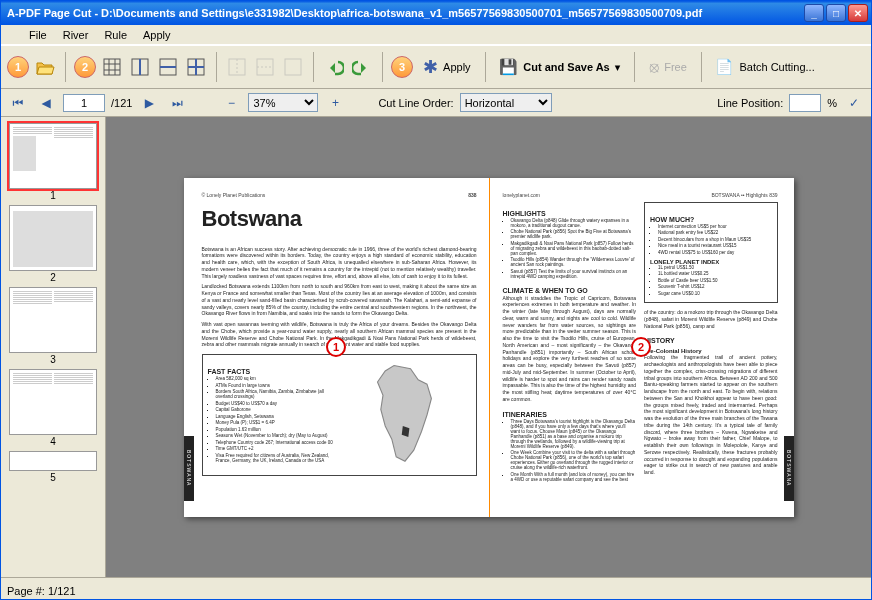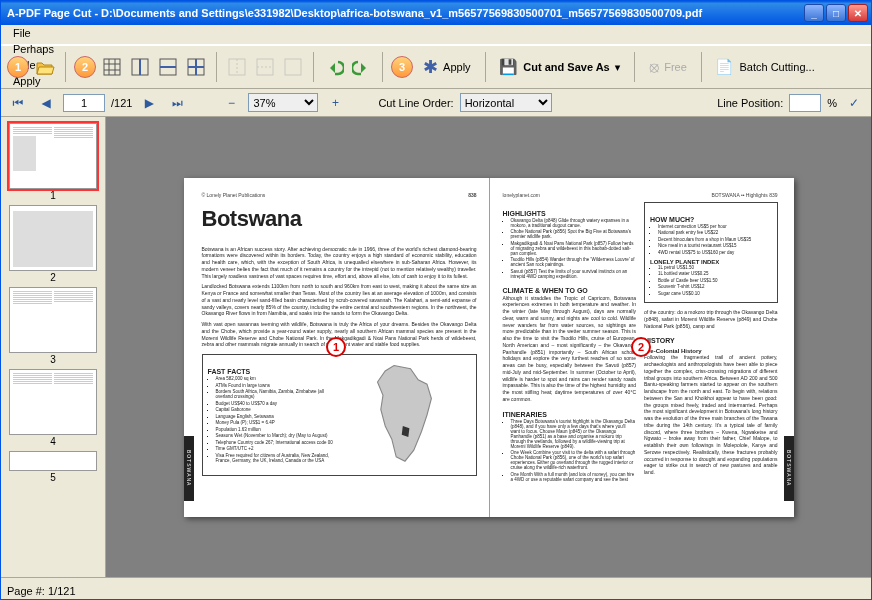--- a/index.html
+++ b/index.html
@@ -2,21 +2,21 @@
 <html><head>
 <meta charset="utf-8">
 <style>
 * { margin: 0; padding: 0; box-sizing: border-box; font-family: Tahoma, Arial, sans-serif; }
 body { width: 872px; height: 600px; background: #ece9d8; overflow: hidden; border: 1px solid #0054e3; }
 .titlebar { height: 24px; background: linear-gradient(to bottom, #0054e3, #2e8ae6 10%, #0054e3); display: flex; align-items: center; justify-content: space-between; padding: 0 3px 0 6px; color: #fff; font-size: 11px; font-weight: bold; }
 .titlebar .title-text { flex: 1; white-space: nowrap; overflow: hidden; }
 .win-controls { display: flex; gap: 2px; }
 .win-btn { width: 20px; height: 18px; background: linear-gradient(to bottom, #8fb6ff, #3a74d5); border: 1px solid #1d4aa8; border-radius: 3px; color: #fff; font-size: 10px; display: flex; align-items: center; justify-content: center; cursor: pointer; }
 .win-btn.close { background: linear-gradient(to bottom, #ff9a8f, #d53a3a); border-color: #a81d1d; }
-.menubar { height: 20px; background: #ece9d8; display: flex; align-items: flex-start; padding: 0 4px; font-size: 11px; border-bottom: 1px solid #fff; flex-direction: column; }
+.menubar { height: 20px; background: #ece9d8; display: flex; align-items: center; padding: 0 20px; font-size: 11px; border-bottom: 1px solid #fff; }
 .menubar span { padding: 2px 8px; cursor: pointer; }
 .toolbar { height: 44px; background: #ece9d8; border-top: 1px solid #fff; border-bottom: 1px solid #aca899; display: flex; align-items: center; padding: 0 6px; gap: 4px; }
 .tb-btn { width: 24px; height: 24px; display: flex; align-items: center; justify-content: center; cursor: pointer; border-radius: 3px; font-size: 15px; }
 .tb-step { width: 22px; height: 22px; background: linear-gradient(to bottom, #ffd27a, #ff9a3a); border: 1px solid #c66; border-radius: 50%; color: #fff; font-size: 11px; font-weight: bold; display: flex; align-items: center; justify-content: center; }
 .tb-sep { width: 1px; height: 30px; background: #aca899; margin: 0 4px; }
 .tb-text-btn { height: 26px; display: flex; align-items: center; gap: 5px; padding: 0 6px; font-size: 11px; cursor: pointer; border-radius: 3px; }
 .tb-text-btn .ic { font-size: 15px; }
 .stopbtn { color: #aaa; }
 .navbar { height: 28px; background: #ece9d8; border-bottom: 1px solid #aca899; display: flex; align-items: center; padding: 0 6px; gap: 6px; font-size: 11px; }
 .nav-btn { width: 22px; height: 22px; display: flex; align-items: center; justify-content: center; cursor: pointer; border-radius: 3px; font-size: 12px; color: #2e5aa0; }
@@ -65,21 +65,21 @@
   <span class="title-text">A-PDF Page Cut - D:\Documents and Settings\e331982\Desktop\africa-botswana_v1_m56577569830500701_m56577569830500709.pdf</span>
   <div class="win-controls">
     <div class="win-btn">_</div>
     <div class="win-btn">□</div>
     <div class="win-btn close">✕</div>
   </div>
 </div>
 
 <div class="menubar">
   <span>File</span>
-  <span>Perhaps</span>
+  <span>River</span>
   <span>Rule</span>
   <span>Apply</span>
 </div>
 
 <div class="toolbar">
   <div class="tb-step">1</div>
   <div class="tb-btn">
     <svg width="20" height="18">
         <path d="M2 5h5l2 2h8v9H2z" fill="#f4c048" stroke="#b8860b"></path>
         <path d="M4 9h15l-2 7H2z" fill="#ffe27a" stroke="#b8860b"></path>

